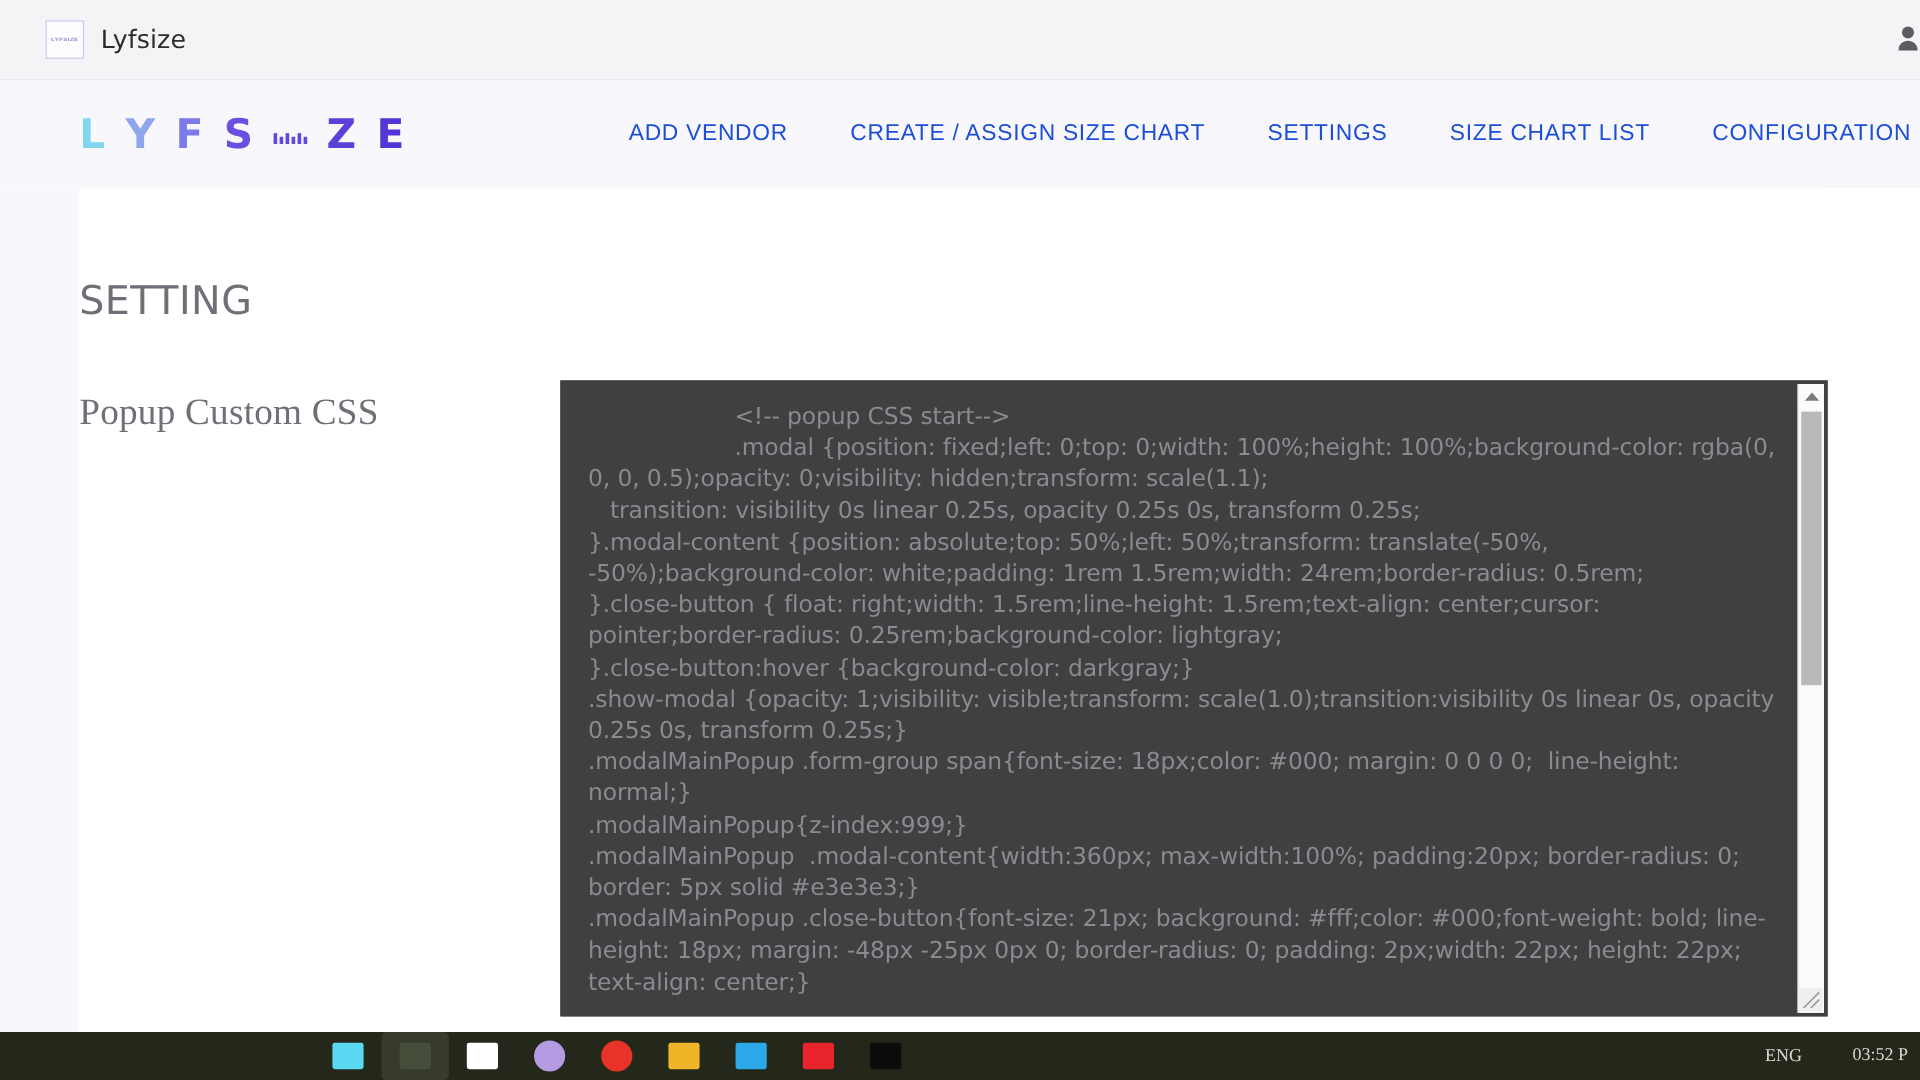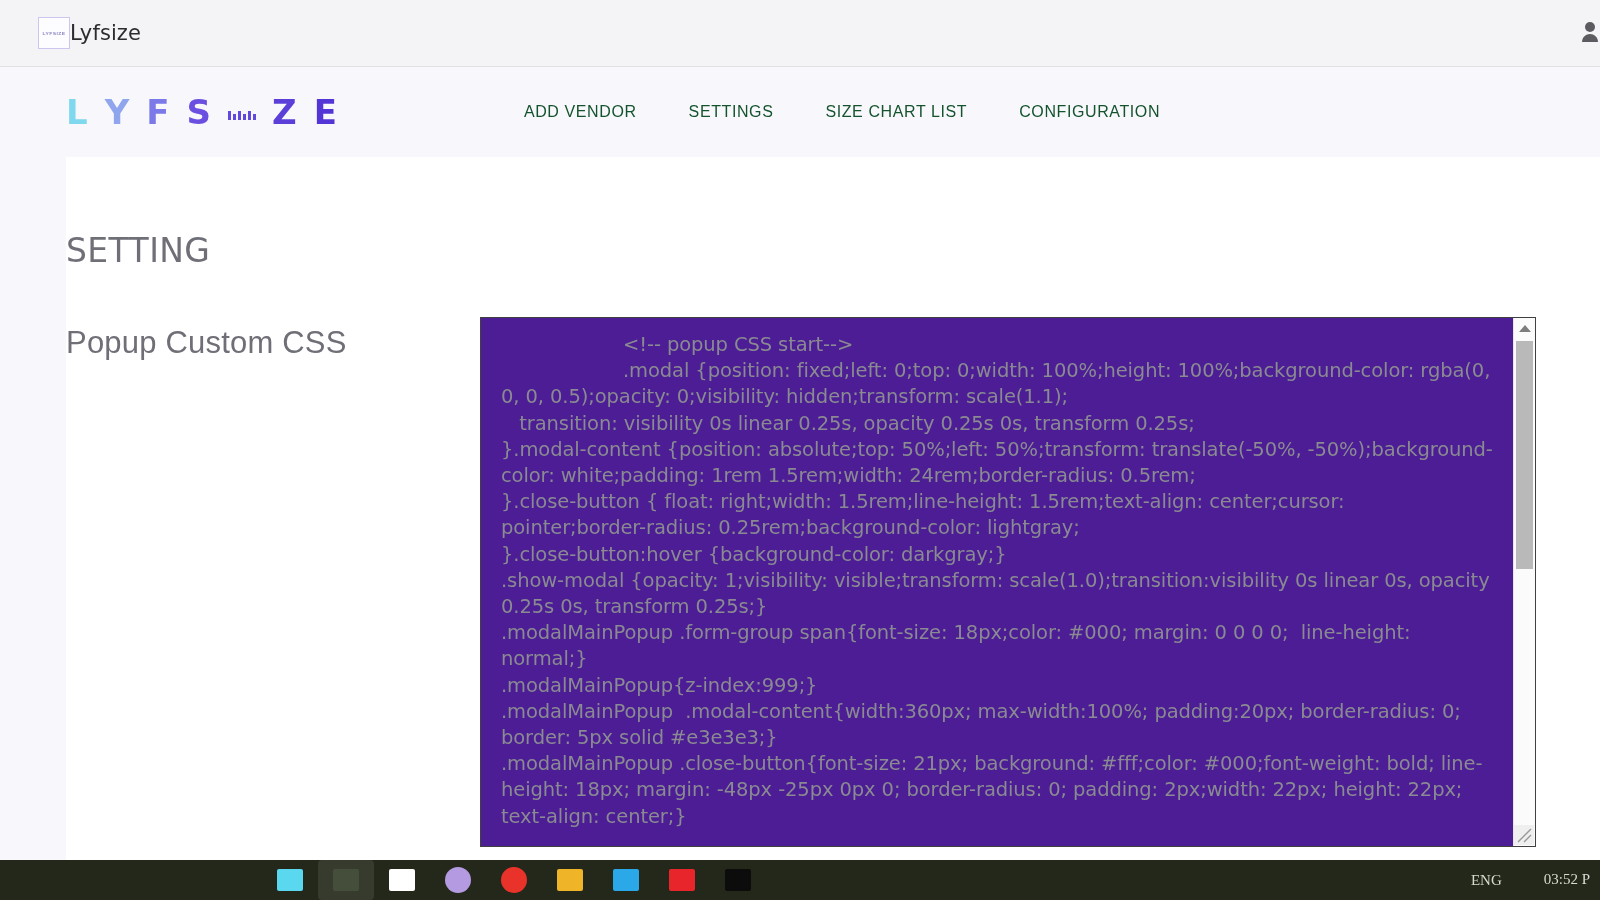--- a/index.html
+++ b/index.html
@@ -11,21 +11,21 @@
   }
 
   
   #browser-tabstrip {
     position: absolute; left: 0; top: 0; width: 1600px; height: 67px;
     background: #f4f4f6;
     border-bottom: 1px solid #e2e2e6;
     display: flex; align-items: center;
   }
   #browser-tab {
-    display: flex; align-items: center; 
+    display: flex; align-items: center; gap: 14px;
     margin-left: 20px; height: 52px; padding: 0 18px;
     background: #f4f4f6; border-radius: 8px 8px 0 0;
   }
   #tab-favicon {
     width: 32px; height: 32px;
     border: 1px solid #cfc6ef;
     background: #fdfdff;
     display: flex; align-items: center; justify-content: center;
     overflow: hidden;
   }
@@ -63,22 +63,22 @@
   }
   #brand-ruler i { display:block; width: 3px; background: currentColor; }
   #brand-ruler i:nth-child(odd){ height: 9px; }
   #brand-ruler i:nth-child(even){ height: 6px; }
 
   #main-nav {
     display: flex; align-items: center; gap: 0;
     margin-left: 160px;
   }
   #main-nav .nav-item {
-    font-size: 16px; letter-spacing: .6px;
-    color: #14532d;
+    font-size: 19px; letter-spacing: .6px;
+    color: #1d4ed8;
     padding: 10px 26px;
     font-family: "Liberation Sans", sans-serif;
     cursor: pointer; white-space: nowrap;
   }
 
   
   #page-body {
     position: absolute; left: 0; top: 157px; width: 1524px; height: 703px;
     background: #f8f8fc;
   }
@@ -90,29 +90,29 @@
     position: absolute; left: 0; top: 74px;
     font-size: 33px; color: #6f6f78; letter-spacing: .4px;
     font-family: "DejaVu Sans", sans-serif; font-weight: 400;
   }
   #field-row {
     position: absolute; left: 0; top: 160px; width: 1534px;
   }
   #field-label {
     position: absolute; left: 0; top: 8px;
     font-size: 31px; color: #6f6f78; letter-spacing: .2px;
-    font-family: Liberation Sans, sans-serif; font-weight: 400;
+    font-family: Liberation Serif, serif; font-weight: 400;
   }
 
   
   #css-textarea-wrap {
-    position: absolute; left: 414px; top: 0;
+    position: absolute; left: 401px; top: 0;
     width: 1056px; height: 530px;
-    border: 1px solid #404040;
-    background: #4c1d95;
+    border: 3px solid #404040;
+    background: #404040;
     display: flex;
   }
   #css-textarea {
     flex: 1 1 auto;
     padding: 14px 18px 0 20px;
     font-family: "DejaVu Sans", sans-serif;
     font-size: 19.5px; line-height: 26.2px;
     color: #8a8a92;
     white-space: pre-wrap; word-break: break-word;
     overflow: hidden;
@@ -206,20 +206,21 @@
         <i></i>
         <i></i>
         <i></i>
     </span>
     <span class="lg" style="color:#5b3fd8">Z</span>
     <span class="lg" style="color:#5436d6">E</span>
   </div>
 
   <nav id="main-nav">
     <div class="nav-item">ADD VENDOR</div>
+    <div class="nav-item">CREATE / ASSIGN SIZE CHART</div>
     <div class="nav-item">SETTINGS</div>
     <div class="nav-item">SIZE CHART LIST</div>
     <div class="nav-item">CONFIGURATION</div>
 
   </nav>
 </div>
 
 <div id="page-body">
   <div id="content-card">
 

